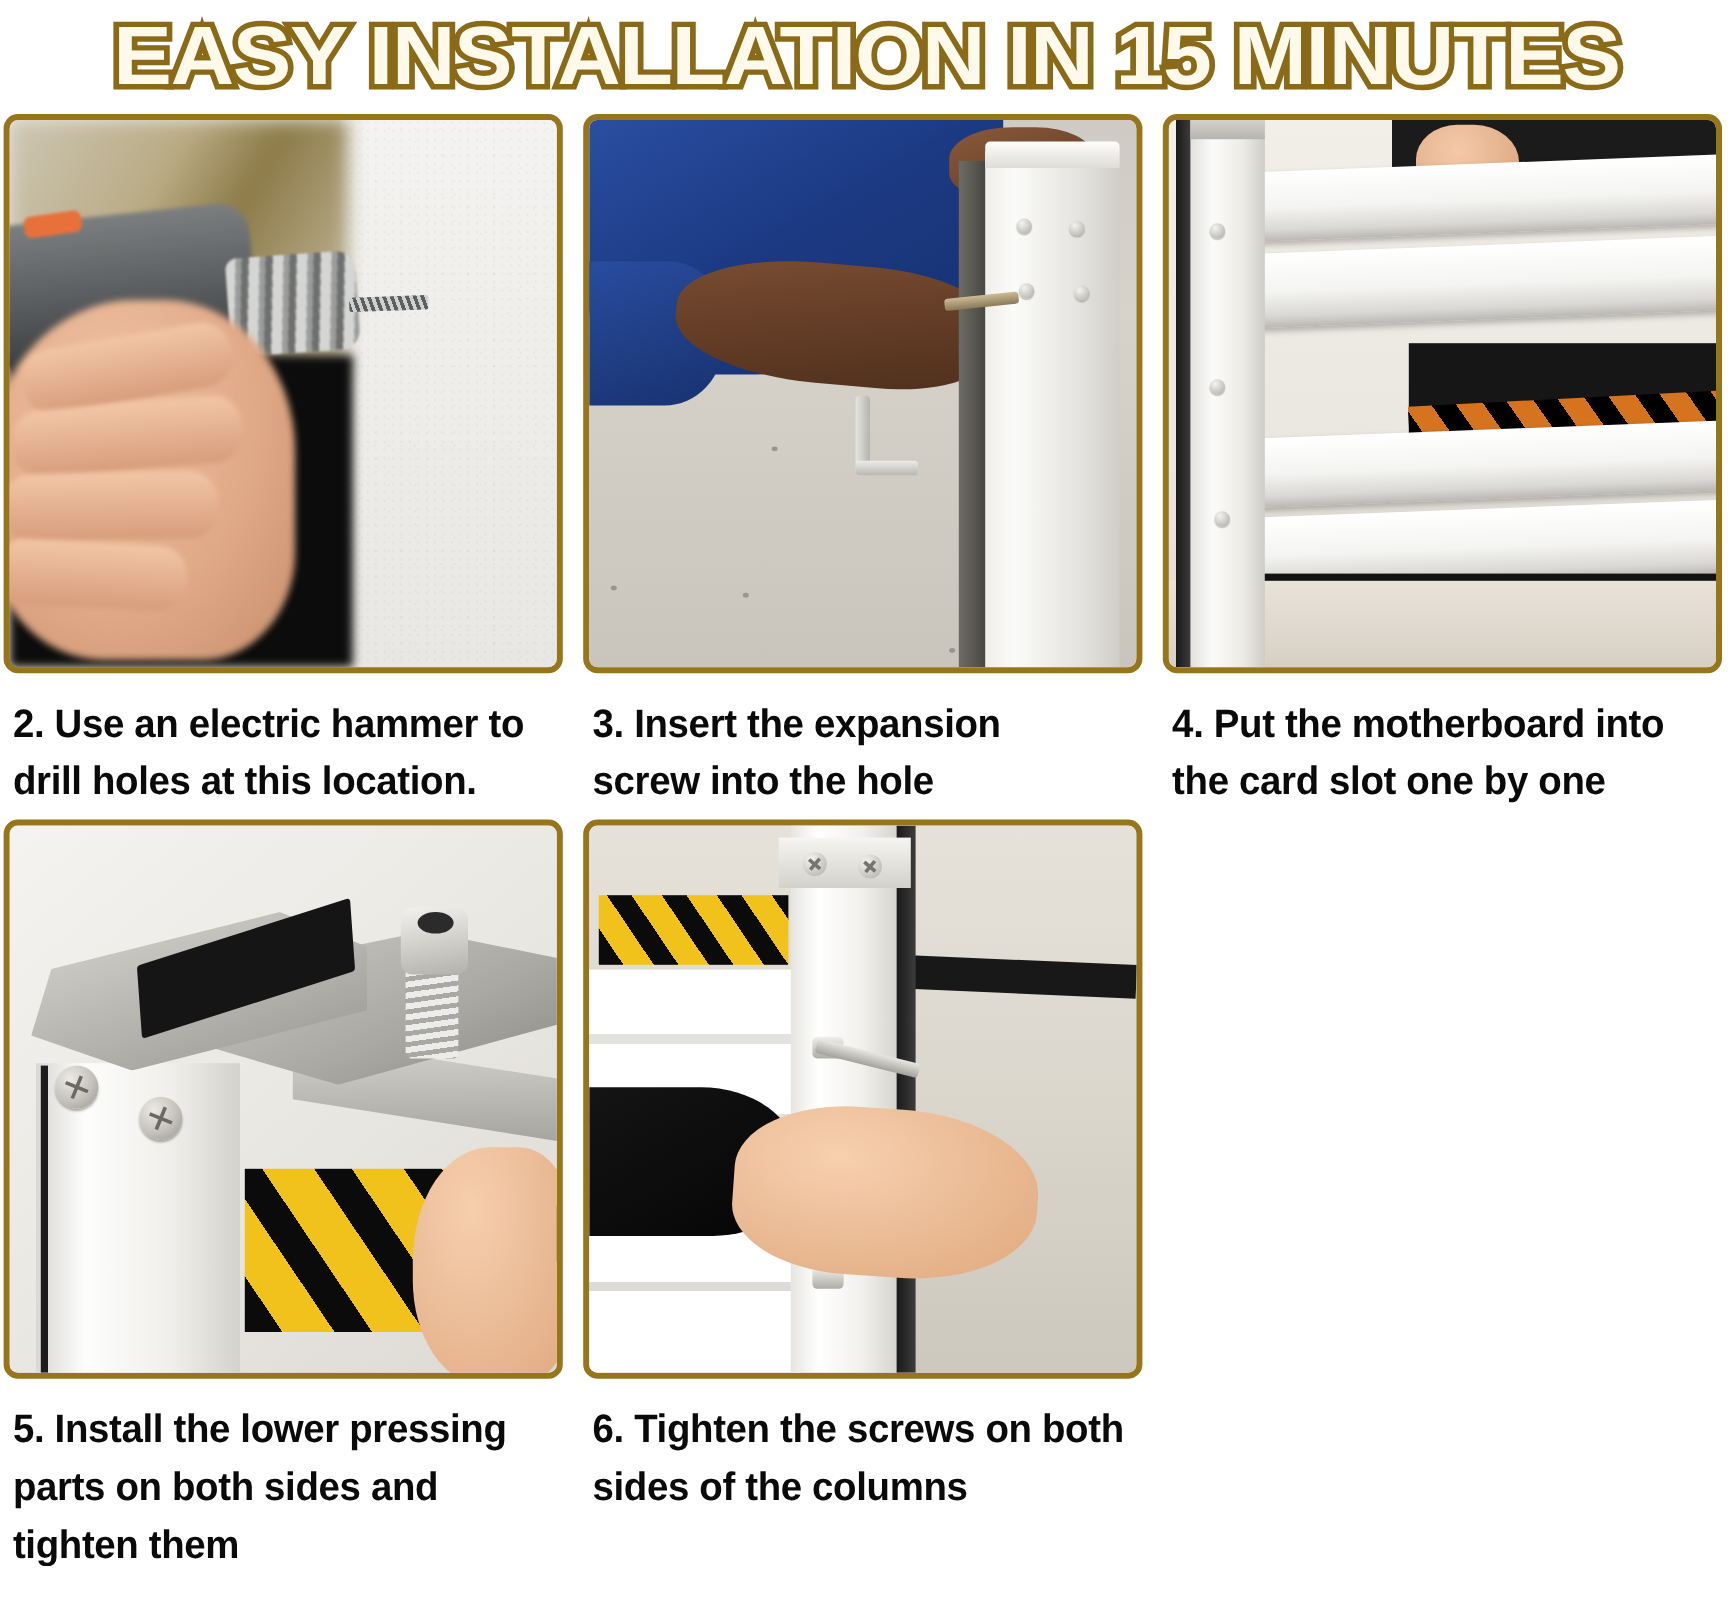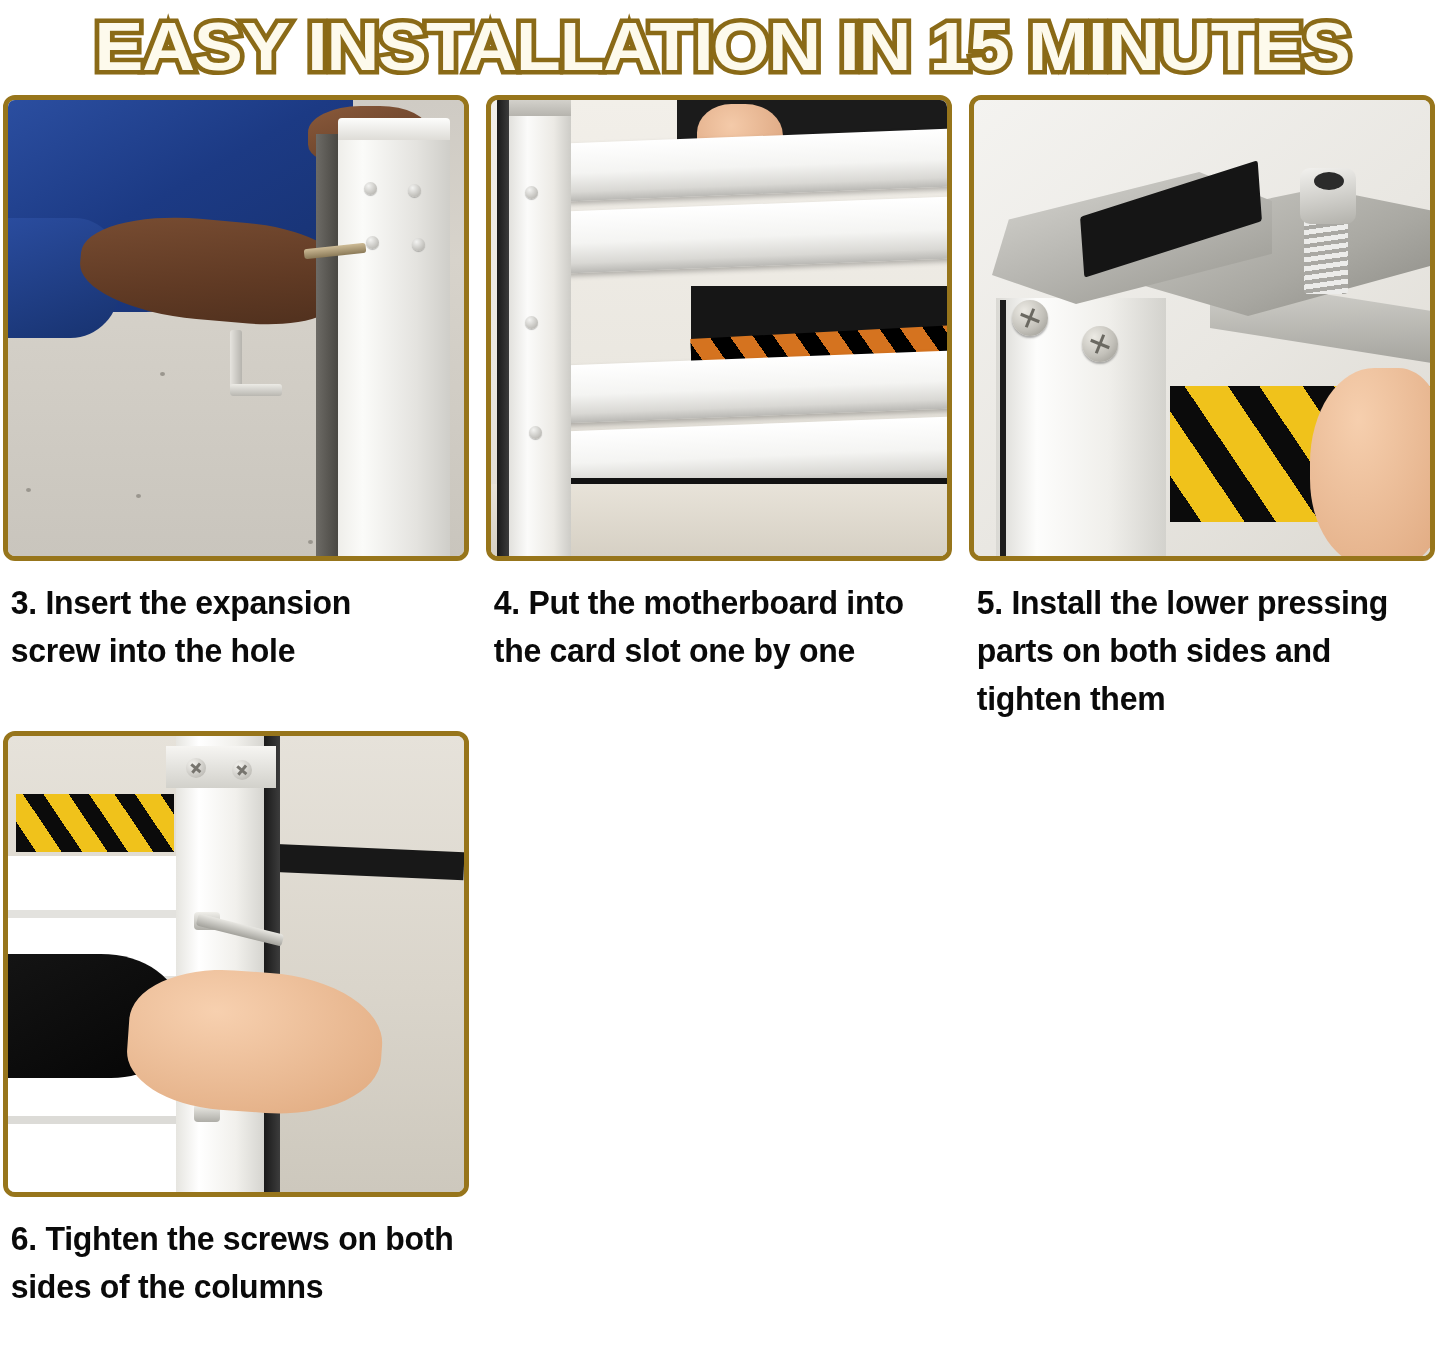--- a/index.html
+++ b/index.html
@@ -436,20 +436,40 @@
 </head>
 <body>
 
 <div id="banner">
   <h1 id="banner-title">EASY INSTALLATION IN 15 MINUTES</h1>
 </div>
 
 <div id="steps-grid">
 
 
+  <div class="step-cell">
+    <div class="photo-frame">
+      <div class="photo">
+        <div class="p2-wall"></div>
+        <div class="p2-bgtop"></div>
+        <div class="p2-bgdark"></div>
+        <div class="p2-drill-body"></div>
+        <div class="p2-trigger"></div>
+        <div class="p2-chuck"></div>
+        <div class="p2-bit"></div>
+        <div class="p2-hand"></div>
+        <div class="p2-finger" style="left:10px;top:180px;width:176px;height:54px;transform:rotate(-10deg)"></div>
+        <div class="p2-finger" style="left:2px;top:236px;width:192px;height:56px;transform:rotate(-5deg)"></div>
+        <div class="p2-finger" style="left:-6px;top:294px;width:180px;height:56px;transform:rotate(-1deg)"></div>
+        <div class="p2-finger" style="left:-12px;top:352px;width:160px;height:54px;transform:rotate(3deg)"></div>
+      </div>
+    </div>
+    <div class="caption">2. Use an electric hammer to
+drill holes at this location.</div>
+  </div>
 
   <div class="step-cell">
     <div class="photo-frame">
       <div class="photo">
         <div class="p3-floor"></div>
         <div class="p3-shirt"></div>
         <div class="p3-sleeve"></div>
         <div class="p3-arm"></div>
         <div class="p3-hand-top"></div>
         <div class="p3-col-shadow"></div>

